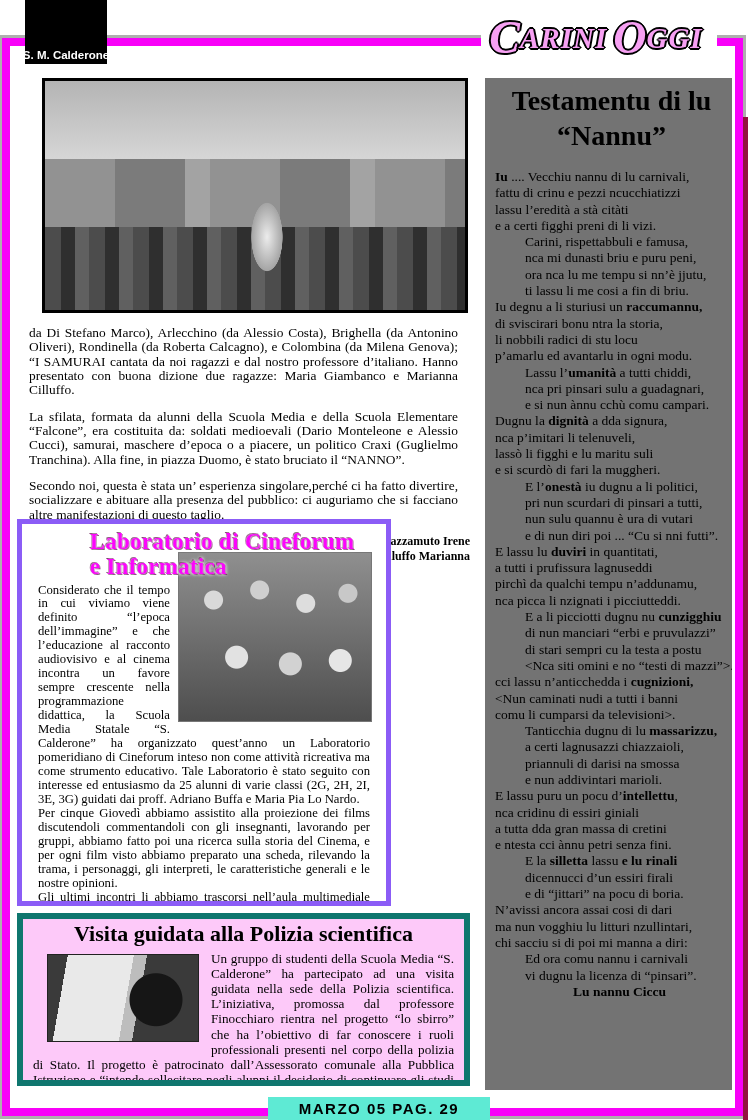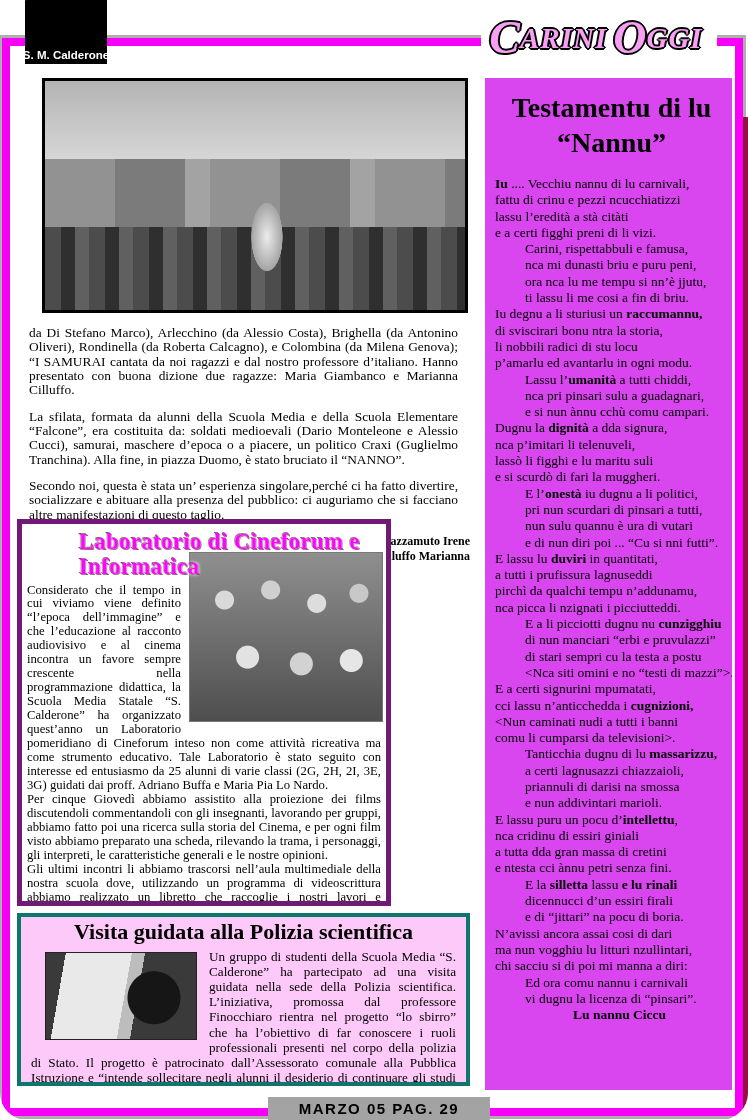--- a/index.html
+++ b/index.html
@@ -1,17 +1,17 @@
 <!DOCTYPE html>
 <html><head>
 <meta charset="utf-8">
 <style>
   html,body{margin:0;padding:0;background:#fff;}
   .page{position:relative;width:748px;height:1120px;background:#ffffff;overflow:hidden;
-        font-family:"Liberation Serif",serif;color:#000;border-radius:27px;}
+        font-family:"Liberation Serif",serif;color:#000;}
   
   .frame{position:absolute;left:2px;top:38px;width:741px;height:1078px;
          border:8px solid #f800f8;outline:3px solid #aeaeae;box-sizing:border-box;z-index:1;}
   .edge-strip{position:absolute;right:0;top:117px;width:5px;height:1003px;background:#93123f;z-index:4;}
   
   .school{position:absolute;left:25px;top:0;width:82px;height:64px;background:#000;z-index:3;
           display:flex;align-items:flex-end;justify-content:center;box-sizing:border-box;padding-bottom:3px;}
   .school span{color:#fff;font-family:"Liberation Sans",sans-serif;font-weight:bold;font-size:11.5px;white-space:nowrap;}
   
   .masthead{position:absolute;left:481px;top:12px;width:236px;height:52px;background:#fff;z-index:3;
@@ -29,55 +29,55 @@
         repeating-linear-gradient(90deg,#929292 0 70px,#7b7b7b 70px 140px,#a3a3a3 140px 165px) 0 78px / 100% 68px no-repeat,
         repeating-linear-gradient(90deg,#4c4c4c 0 16px,#2f2f2f 16px 30px,#606060 30px 44px) 0 146px / 100% 83px no-repeat,
         #777;}
   
   .article1{position:absolute;left:17px;top:314px;width:453px;z-index:2;
             font-size:13.4px;line-height:1.07;text-align:justify;}
   .article1 p{margin:12px;}
   .byline{font-weight:bold;text-align:right;margin-top:4px;font-size:12px;line-height:1.2;}
   
   .cf-box{position:absolute;left:17px;top:519px;width:374px;height:387px;box-sizing:border-box;z-index:2;
-          border:5px solid #701a75;background:#fff;padding:4px 5px 2px;overflow:hidden;}
+          border:5px solid #8b5cf6;background:#fff;padding:4px 16px 2px;overflow:hidden;}
   .cf-title{position:relative;z-index:2;margin:2px 0 4px 52px;font-weight:bold;font-size:22.5px;line-height:1.1;
             color:#fb06fb;letter-spacing:0.5px;
             text-shadow:0 0 3px #fff,0 0 4px #fff,1px 1px 0 #55003f,-1px -1px 0 #55003f;}
   .cf-photo{float:right;width:192px;height:168px;margin:-32px -2px 5px 8px;border:1px solid #777;
       background:
         radial-gradient(circle at 18% 28%,#d9d9d9 0 9px,rgba(0,0,0,0) 10px),
         radial-gradient(circle at 42% 22%,#cfcfcf 0 9px,rgba(0,0,0,0) 10px),
         radial-gradient(circle at 66% 30%,#dddddd 0 9px,rgba(0,0,0,0) 10px),
         radial-gradient(circle at 88% 24%,#c8c8c8 0 9px,rgba(0,0,0,0) 10px),
         radial-gradient(circle at 30% 62%,#e2e2e2 0 11px,rgba(0,0,0,0) 12px),
         radial-gradient(circle at 58% 66%,#d2d2d2 0 11px,rgba(0,0,0,0) 12px),
         radial-gradient(circle at 84% 64%,#e6e6e6 0 11px,rgba(0,0,0,0) 12px),
         linear-gradient(#8f8f8f,#4e4e4e);}
   .cf-box p{margin:0;font-size:12.7px;line-height:1.1;text-align:justify;}
   
   .pz-box{position:absolute;left:17px;top:913px;width:453px;height:173px;box-sizing:border-box;z-index:2;
-          border:4px solid #0f766e;background:#fdc9f9;padding:2px 10px;overflow:hidden;}
+          border:6px solid #0f766e;background:#fdc9f9;padding:2px 10px;overflow:hidden;}
   .pz-title{text-align:center;font-weight:bold;font-size:22px;margin:0 0 5px;line-height:1.15;}
   .pz-photo{float:left;width:150px;height:86px;margin:3px 12px 2px 14px;border:1px solid #222;
       background:
         radial-gradient(circle at 72% 52%,#161616 0 26px,rgba(0,0,0,0) 27px),
         linear-gradient(100deg,#3a3a3a 0 12%,#e9e9e9 12% 52%,#bdbdbd 52% 60%,#3a3a3a 60%),
         #2f2f2f;}
   .pz-box p{margin:0;font-size:13.2px;line-height:1.14;text-align:justify;}
   
-  .pink-col{position:absolute;left:485px;top:78px;width:247px;height:1012px;background:#d946ef;z-index:2;
-            box-sizing:border-box;padding:10px 4px 0 10px;overflow:hidden;}
+  .pink-col{position:absolute;left:485px;top:78px;width:247px;height:1012px;background:#737373;z-index:2;
+            box-sizing:border-box;padding:3px 4px 0 10px;overflow:hidden;}
   .t-title{text-align:center;font-weight:bold;font-size:28px;line-height:1.25;margin:2px 0 16px;}
   .pline{font-size:13.5px;line-height:16.3px;white-space:nowrap;}
   .ind1{padding-left:30px;}
   .ind2{padding-left:78px;}
   .b{font-weight:bold;}
   
-  .footer{position:absolute;left:268px;top:1097px;width:222px;height:23px;background:#a3a3a3;z-index:3;
+  .footer{position:absolute;left:268px;top:1097px;width:222px;height:23px;background:#5eead4;z-index:3;
           display:flex;align-items:center;justify-content:center;
           font-family:"Liberation Sans",sans-serif;font-weight:bold;font-size:15px;letter-spacing:1.5px;}
 </style>
 </head>
 <body>
 
 <div class="page">
 
   <div class="frame"></div>
   <div class="edge-strip"></div>
@@ -150,21 +150,20 @@
         <div class="pline ind1"><span>nun sulu quannu è ura di vutari</span></div>
         <div class="pline ind1"><span>e di nun diri poi ... “Cu si nni futti”.</span></div>
         <div class="pline"><span>E lassu lu </span><span class="b">duviri</span><span> in quantitati,</span></div>
         <div class="pline"><span>a tutti i prufissura lagnuseddi</span></div>
         <div class="pline"><span>pirchì da qualchi tempu n’addunamu,</span></div>
         <div class="pline"><span>nca picca li nzignati i picciutteddi.</span></div>
         <div class="pline ind1"><span>E a li picciotti dugnu nu </span><span class="b">cunzigghiu</span></div>
         <div class="pline ind1"><span>di nun manciari “erbi e pruvulazzi”</span></div>
         <div class="pline ind1"><span>di stari sempri cu la testa a postu</span></div>
         <div class="pline ind1"><span>&lt;Nca siti omini e no “testi di mazzi”&gt;.</span></div>
-        <div class="pline"><span>E a certi signurini mpumatati,</span></div>
         <div class="pline"><span>cci lassu n’anticchedda i </span><span class="b">cugnizioni,</span></div>
         <div class="pline"><span>&lt;Nun caminati nudi a tutti i banni</span></div>
         <div class="pline"><span>comu li cumparsi da televisioni&gt;.</span></div>
         <div class="pline ind1"><span>Tanticchia dugnu di lu </span><span class="b">massarizzu,</span></div>
         <div class="pline ind1"><span>a certi lagnusazzi chiazzaioli,</span></div>
         <div class="pline ind1"><span>priannuli di darisi na smossa</span></div>
         <div class="pline ind1"><span>e nun addivintari marioli.</span></div>
         <div class="pline"><span>E lassu puru un pocu d’</span><span class="b">intellettu</span><span>,</span></div>
         <div class="pline"><span>nca cridinu di essiri giniali</span></div>
         <div class="pline"><span>a tutta dda gran massa di cretini</span></div>

